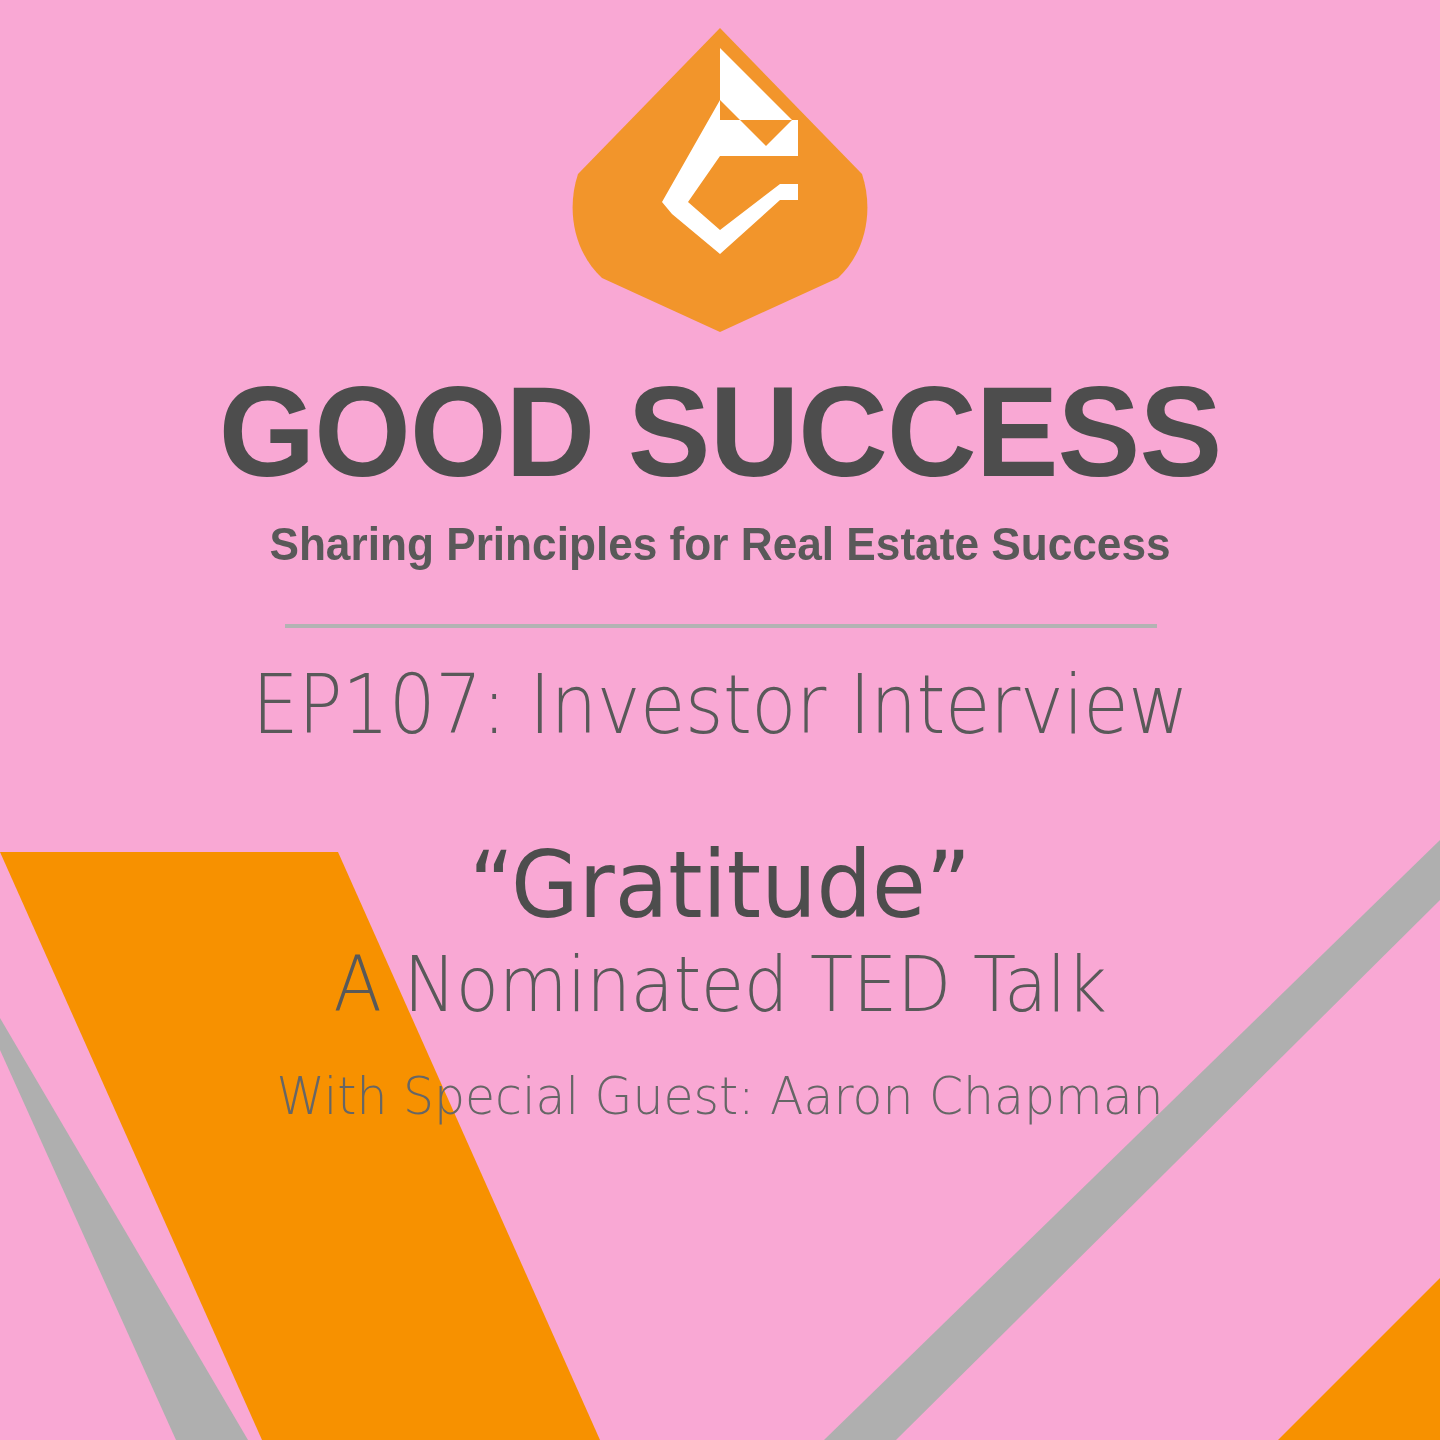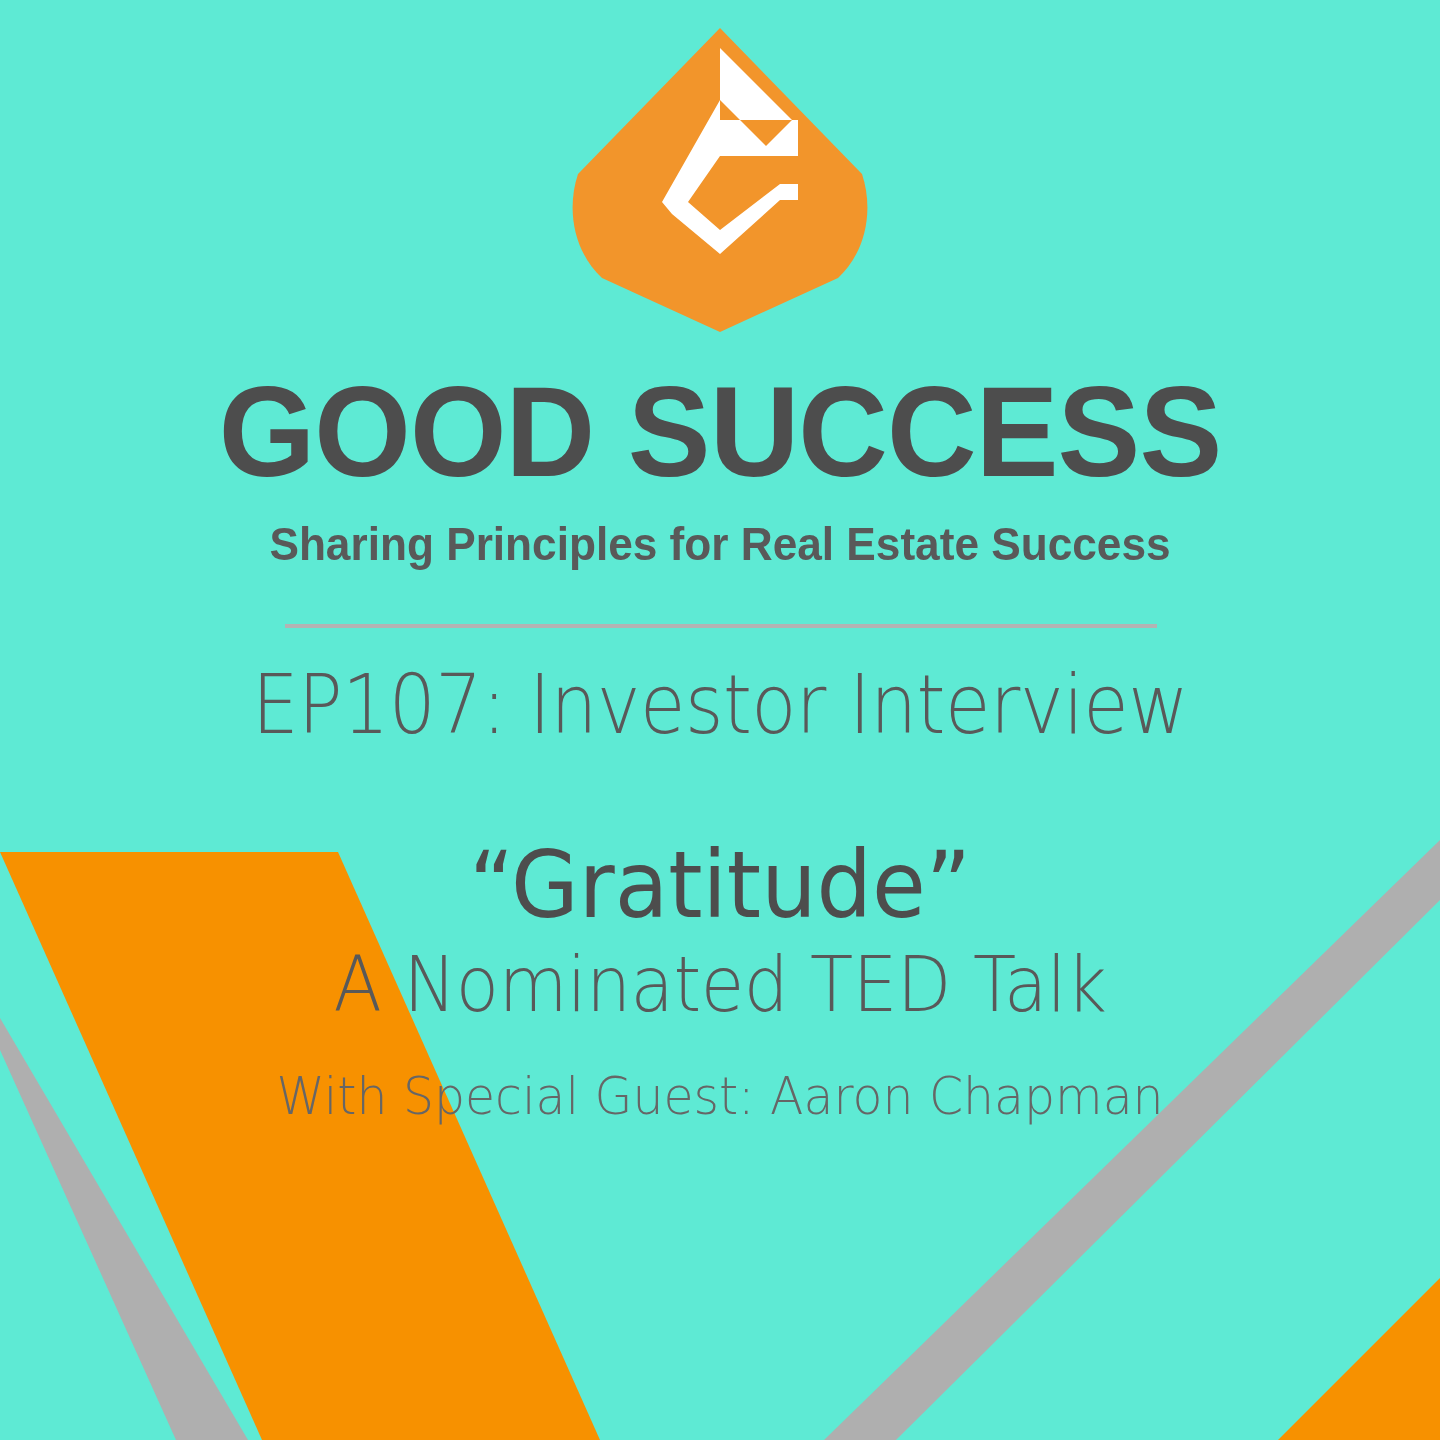--- a/index.html
+++ b/index.html
@@ -4,21 +4,21 @@
 <style>
   html, body {
     margin: 0;
     padding: 0;
     background: #ffffff;
   }
   #cover {
     position: relative;
     width: 1440px;
     height: 1440px;
-    background: #5eead4;
+    background: #f9a8d4;
     overflow: hidden;
     font-family: "Liberation Sans", sans-serif;
   }
 
   
   .bands {
     position: absolute;
     inset: 0;
     width: 1440px;
     height: 1440px;

